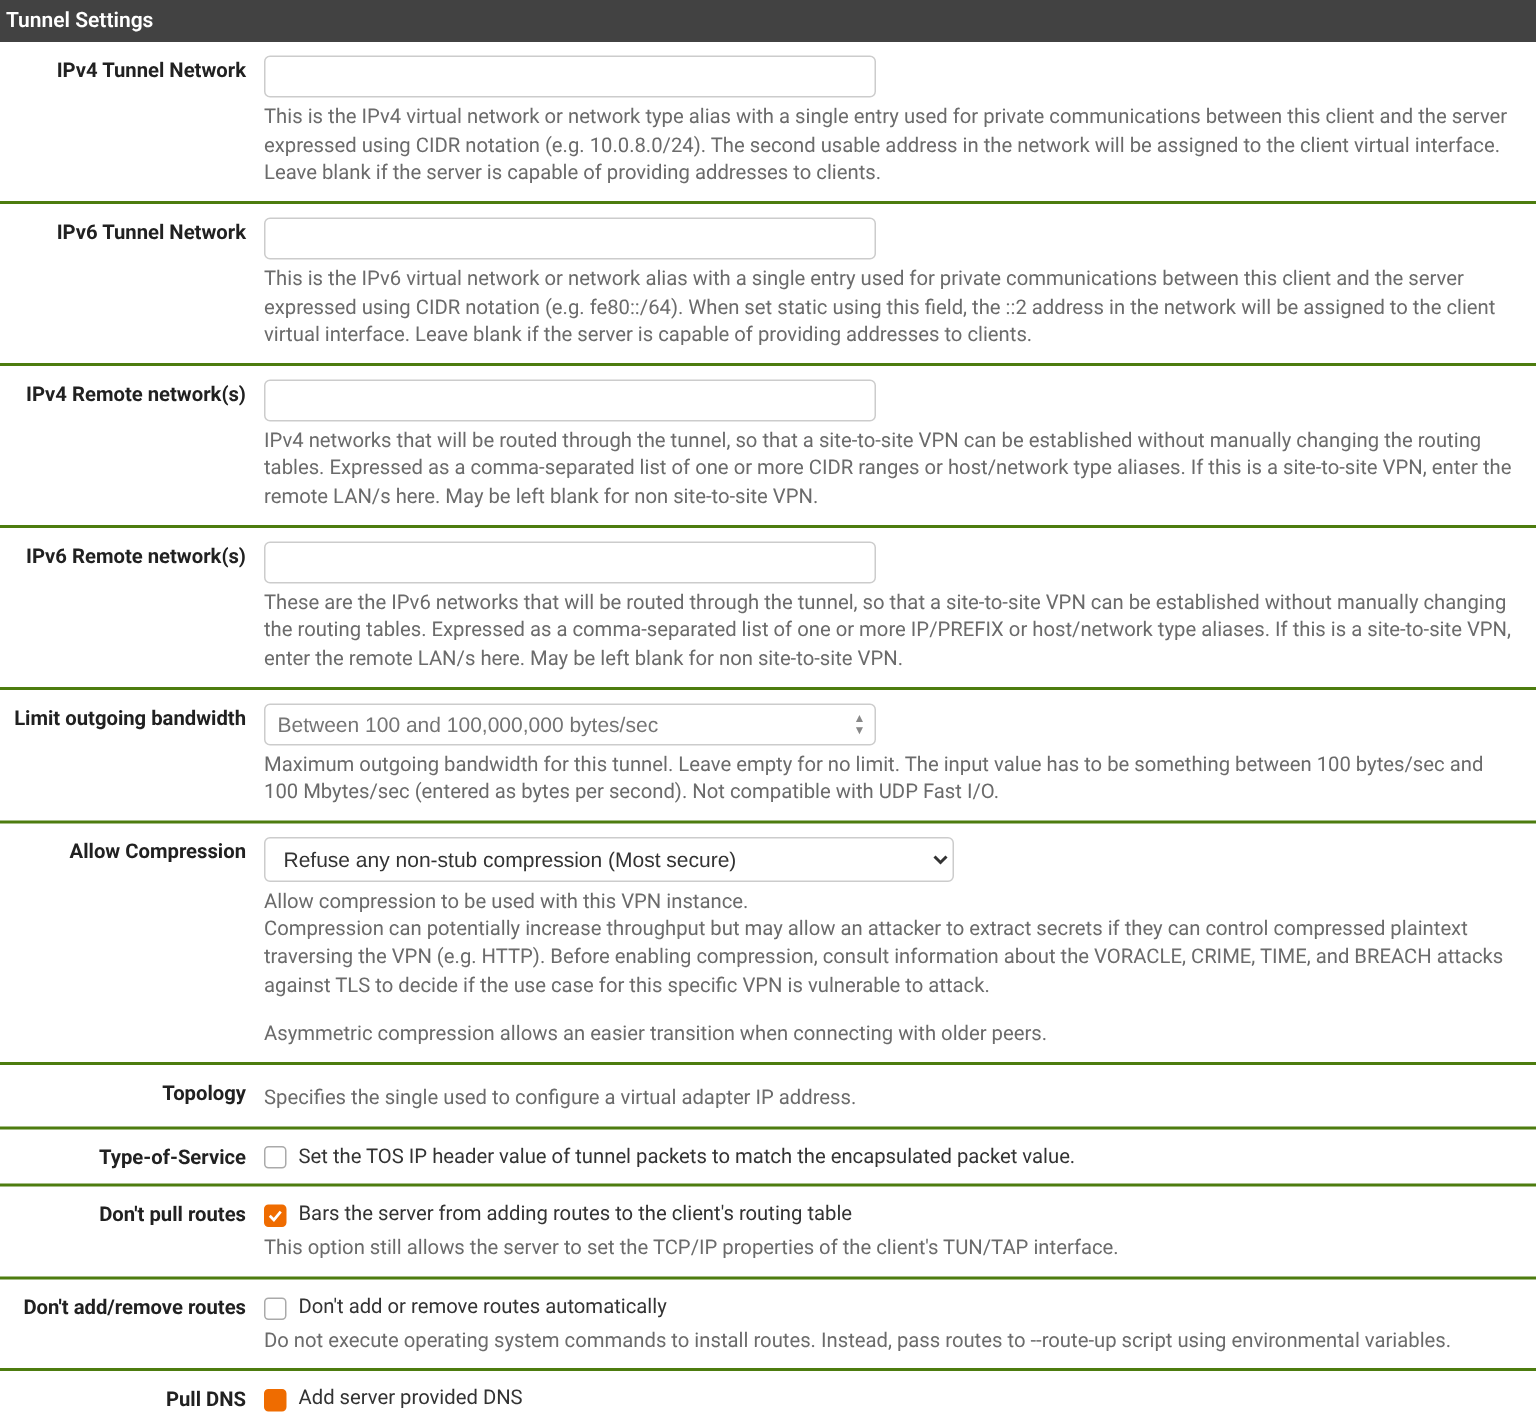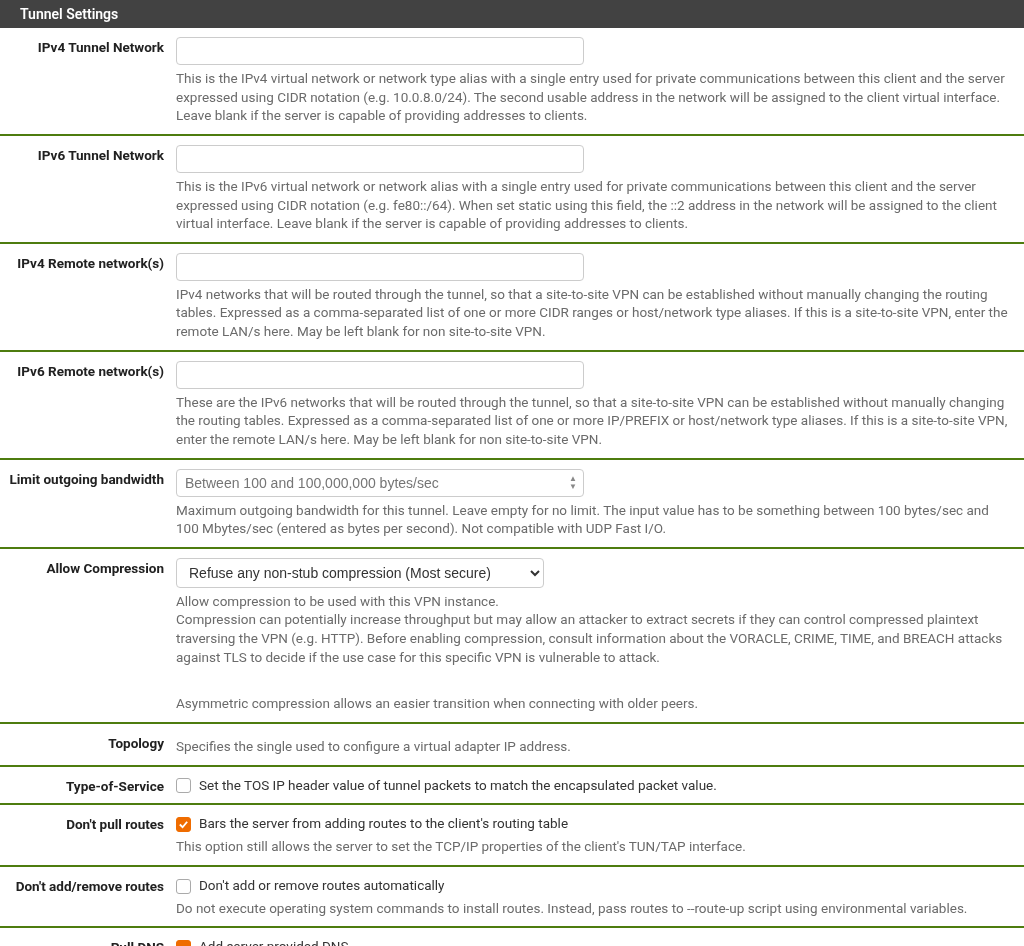--- a/index.html
+++ b/index.html
@@ -6,21 +6,21 @@
   body {
     font-family: -apple-system, BlinkMacSystemFont, "Segoe UI", Roboto, "Helvetica Neue", Arial, sans-serif;
     font-size: 14px;
     color: #333;
     background: #fff;
     width: 1024px;
   }
   .panel-header {
     background: #424242;
     color: #fff;
-    padding: 6px 20px;
+    padding: 6px 4px;
     font-weight: 600;
     font-size: 14px;
   }
   .form-row {
     display: flex;
     padding: 9px 6px 9px 6px;
     border-bottom: 2px solid #4d7c0f;
   }
   .form-label {
     width: 170px;
@@ -49,36 +49,36 @@
     width: 408px;
     height: 28px;
     border: 1px solid #ccc;
     border-radius: 4px;
     padding: 4px 8px;
     font-size: 14px;
     background: #fff;
     color: #000000;
   }
   .select-input {
-    width: 368px;
+    width: 460px;
     height: 30px;
     border: 1px solid #ccc;
     border-radius: 4px;
     padding: 4px 8px;
     font-size: 14px;
     background: #fff;
     color: #333;
   }
   .help-text {
     color: #6b6b6b;
     font-size: 13.5px;
     line-height: 1.38;
     margin-top: 4px;
   }
-  .help-text p { margin-bottom: 28px; }
+  .help-text p { margin-bottom: 14px; }
   .help-text p:last-child { margin-bottom: 0; }
   .checkbox-row {
     display: flex;
     align-items: center;
     gap: 8px;
   }
   .chk {
     width: 15px;
     height: 15px;
     border: 1px solid #aaa;

